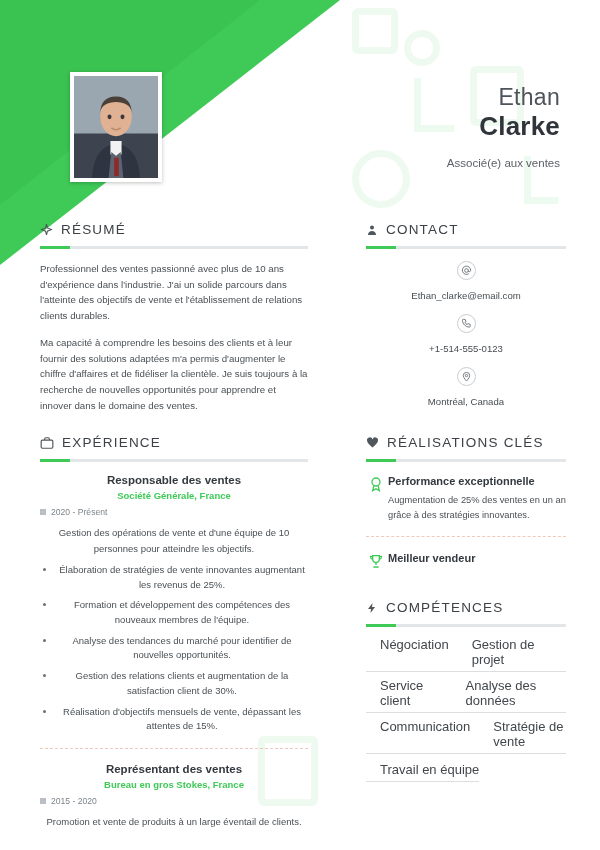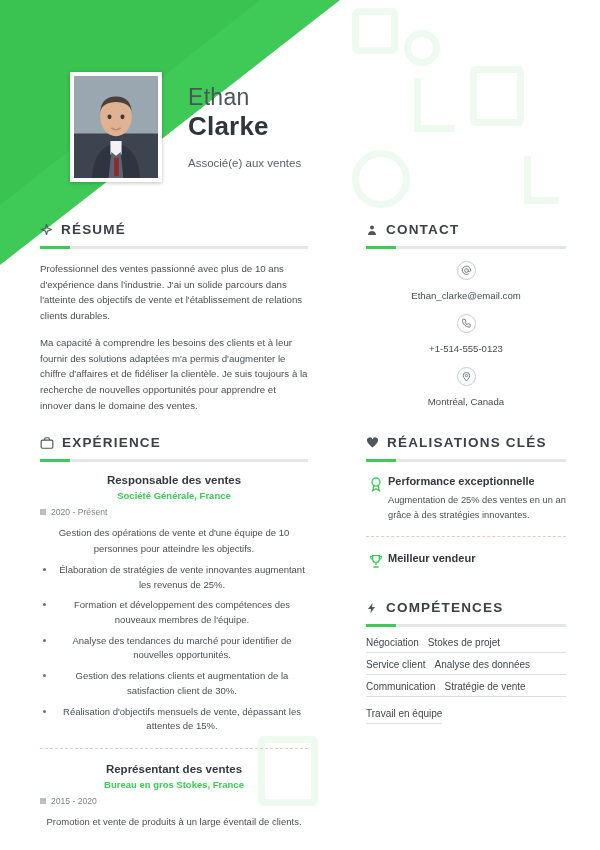--- a/index.html
+++ b/index.html
@@ -39,21 +39,21 @@
   }
   .photo {
     width:92px; height:110px; flex:0 0 92px;
     border:4px solid #fff;
     box-shadow:0 1px 4px rgba(0,0,0,.25);
     overflow:hidden; background:#8e9aa5;
     position:relative;
   }
   .photo svg { display:block; width:100%; height:100%; }
   .name-block {
-    margin-left:26px; padding-top:12px; flex:1;
+    margin-left:26px; padding-top:12px; text-align:right; flex:1;
   }
   .first-name {
     font-size:23px; color:#4d545a; letter-spacing:.3px; line-height:1.15;
   }
   .last-name {
     font-size:26px; font-weight:bold; color:#2f353a; letter-spacing:.2px;
     line-height:1.2; margin-top:1px;
   }
   .job-title {
     margin-top:14px; font-size:11.5px; color:#5b6167;
@@ -63,21 +63,21 @@
   .col-left {
     position:absolute; left:40px; top:222px; width:268px;
   }
   .col-right {
     position:absolute; left:366px; top:222px; width:200px;
   }
 
   .section { margin-bottom:22px; }
   .sec-head {
     display:flex; gap:8px;
-    font-size:13.5px; font-weight:bold; letter-spacing:1.2px;
+    font-size:13.5px; font-weight:normal; letter-spacing:1.2px;
     color:#3b4146; text-transform:uppercase;
   }
   .sec-head .ico { color:#4f565c; display:flex; align-items:center; }
   .sec-rule {
     margin-top:9px; height:3px; background:#e3e6e8; position:relative;
   }
   .sec-rule::before {
     content:""; position:absolute; left:0; top:0; height:3px; width:30px;
     background:#3fca57;
   }
@@ -131,21 +131,21 @@
   }
   .ach-title {
     font-size:11px; font-weight:bold; color:#33393e; line-height:1.3; margin-bottom:5px;
   }
   .ach-text { font-size:9.3px; line-height:1.55; color:#4a5055; }
   .skills-wrap { margin-top:10px; }
   .skill-line {
     display:flex; gap:9px; border-bottom:1px solid #dcdfe2; padding-bottom:4px;
     margin-bottom:6px;
   }
-  .skill-line span { font-size:10px; color:#41474c; }
+  .skill-line span { font-size:13px; color:#41474c;margin-left:14px; }
 </style>
 </head>
 <body>
 
 <div class="page">
 
   <div class="green-band"></div>
   <div class="green-band-dark"></div>
 
   <div class="wm wm-sq" style="left:352px; top:8px; width:46px; height:46px;"></div>
@@ -342,21 +342,21 @@
           <svg width="12" height="12" viewBox="0 0 24 24" fill="#4f565c">
             <path d="M13 2 L4 14 h6 l-1 8 l9-12 h-6 z"></path>
           </svg>
         </span>
         <span>COMPÉTENCES</span>
       </div>
       <div class="sec-rule"></div>
       <div class="skills-wrap">
         <div class="skill-line">
           <span>Négociation</span>
-          <span>Stokes de projet</span>
+          <span>Gestion de projet</span>
         </div>
         <div class="skill-line">
           <span>Service client</span>
           <span>Analyse des données</span>
         </div>
         <div class="skill-line">
           <span>Communication</span>
           <span>Stratégie de vente</span>
         </div>
         <div class="skill-line" style="display:inline-flex;">

